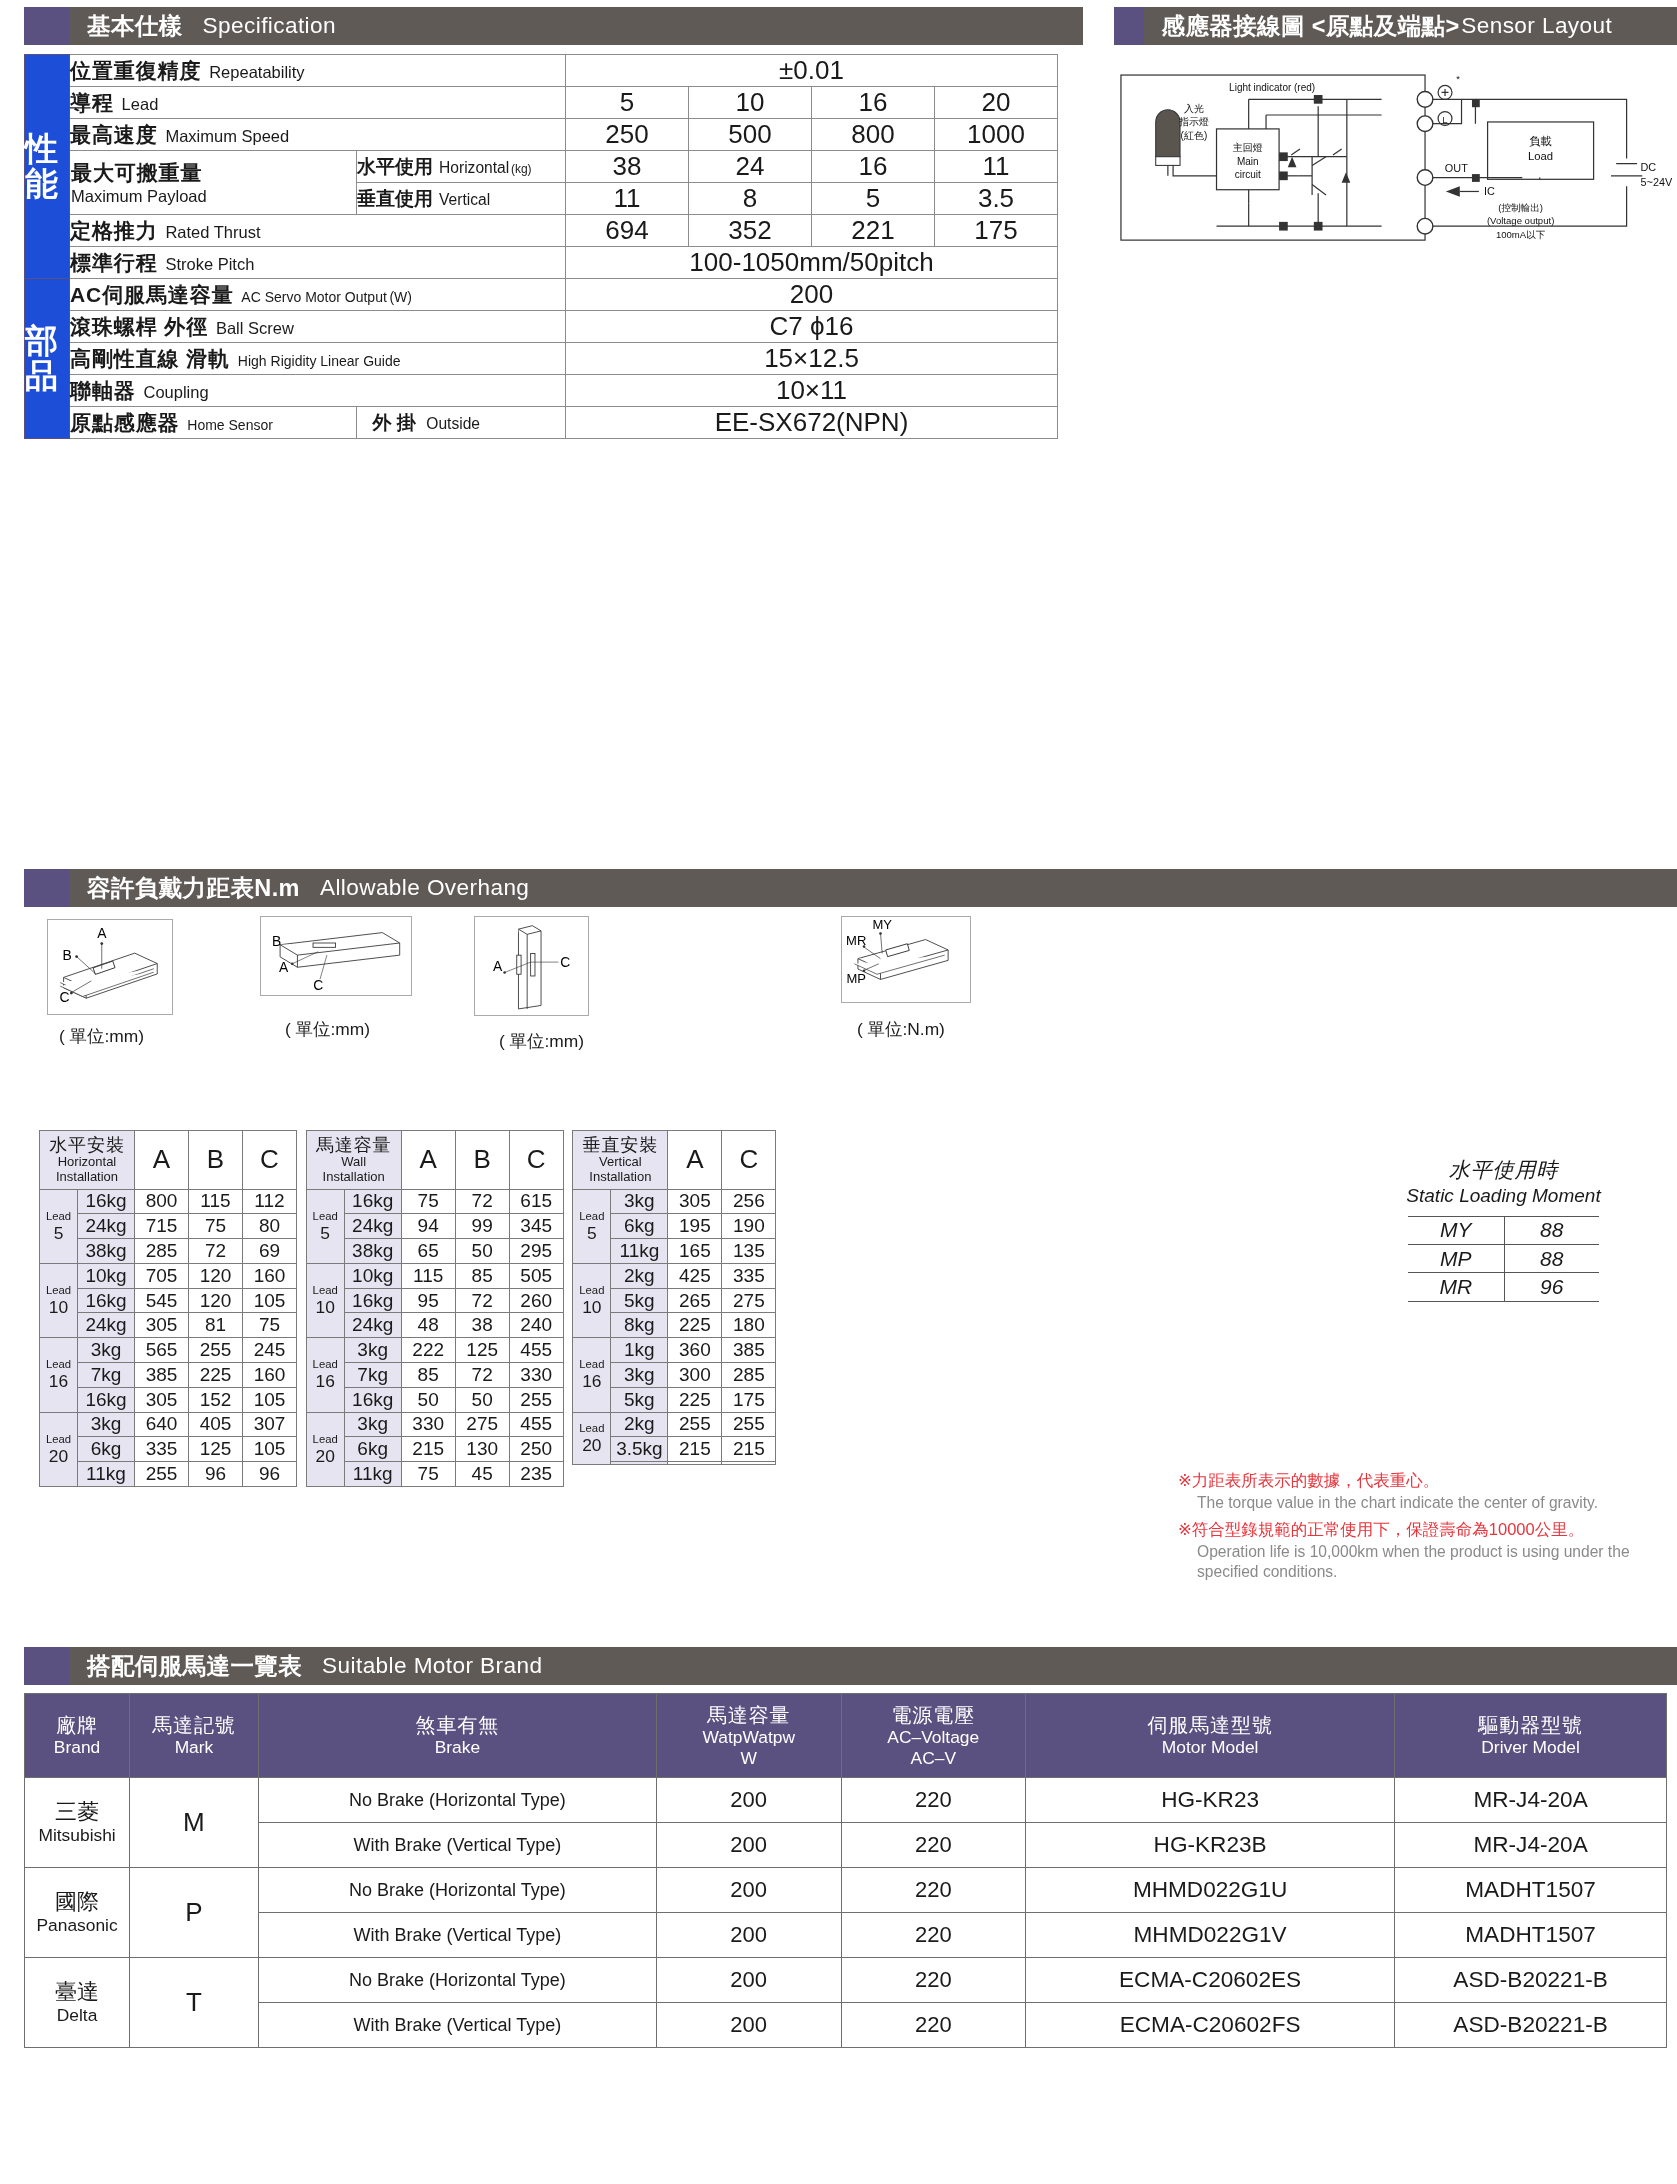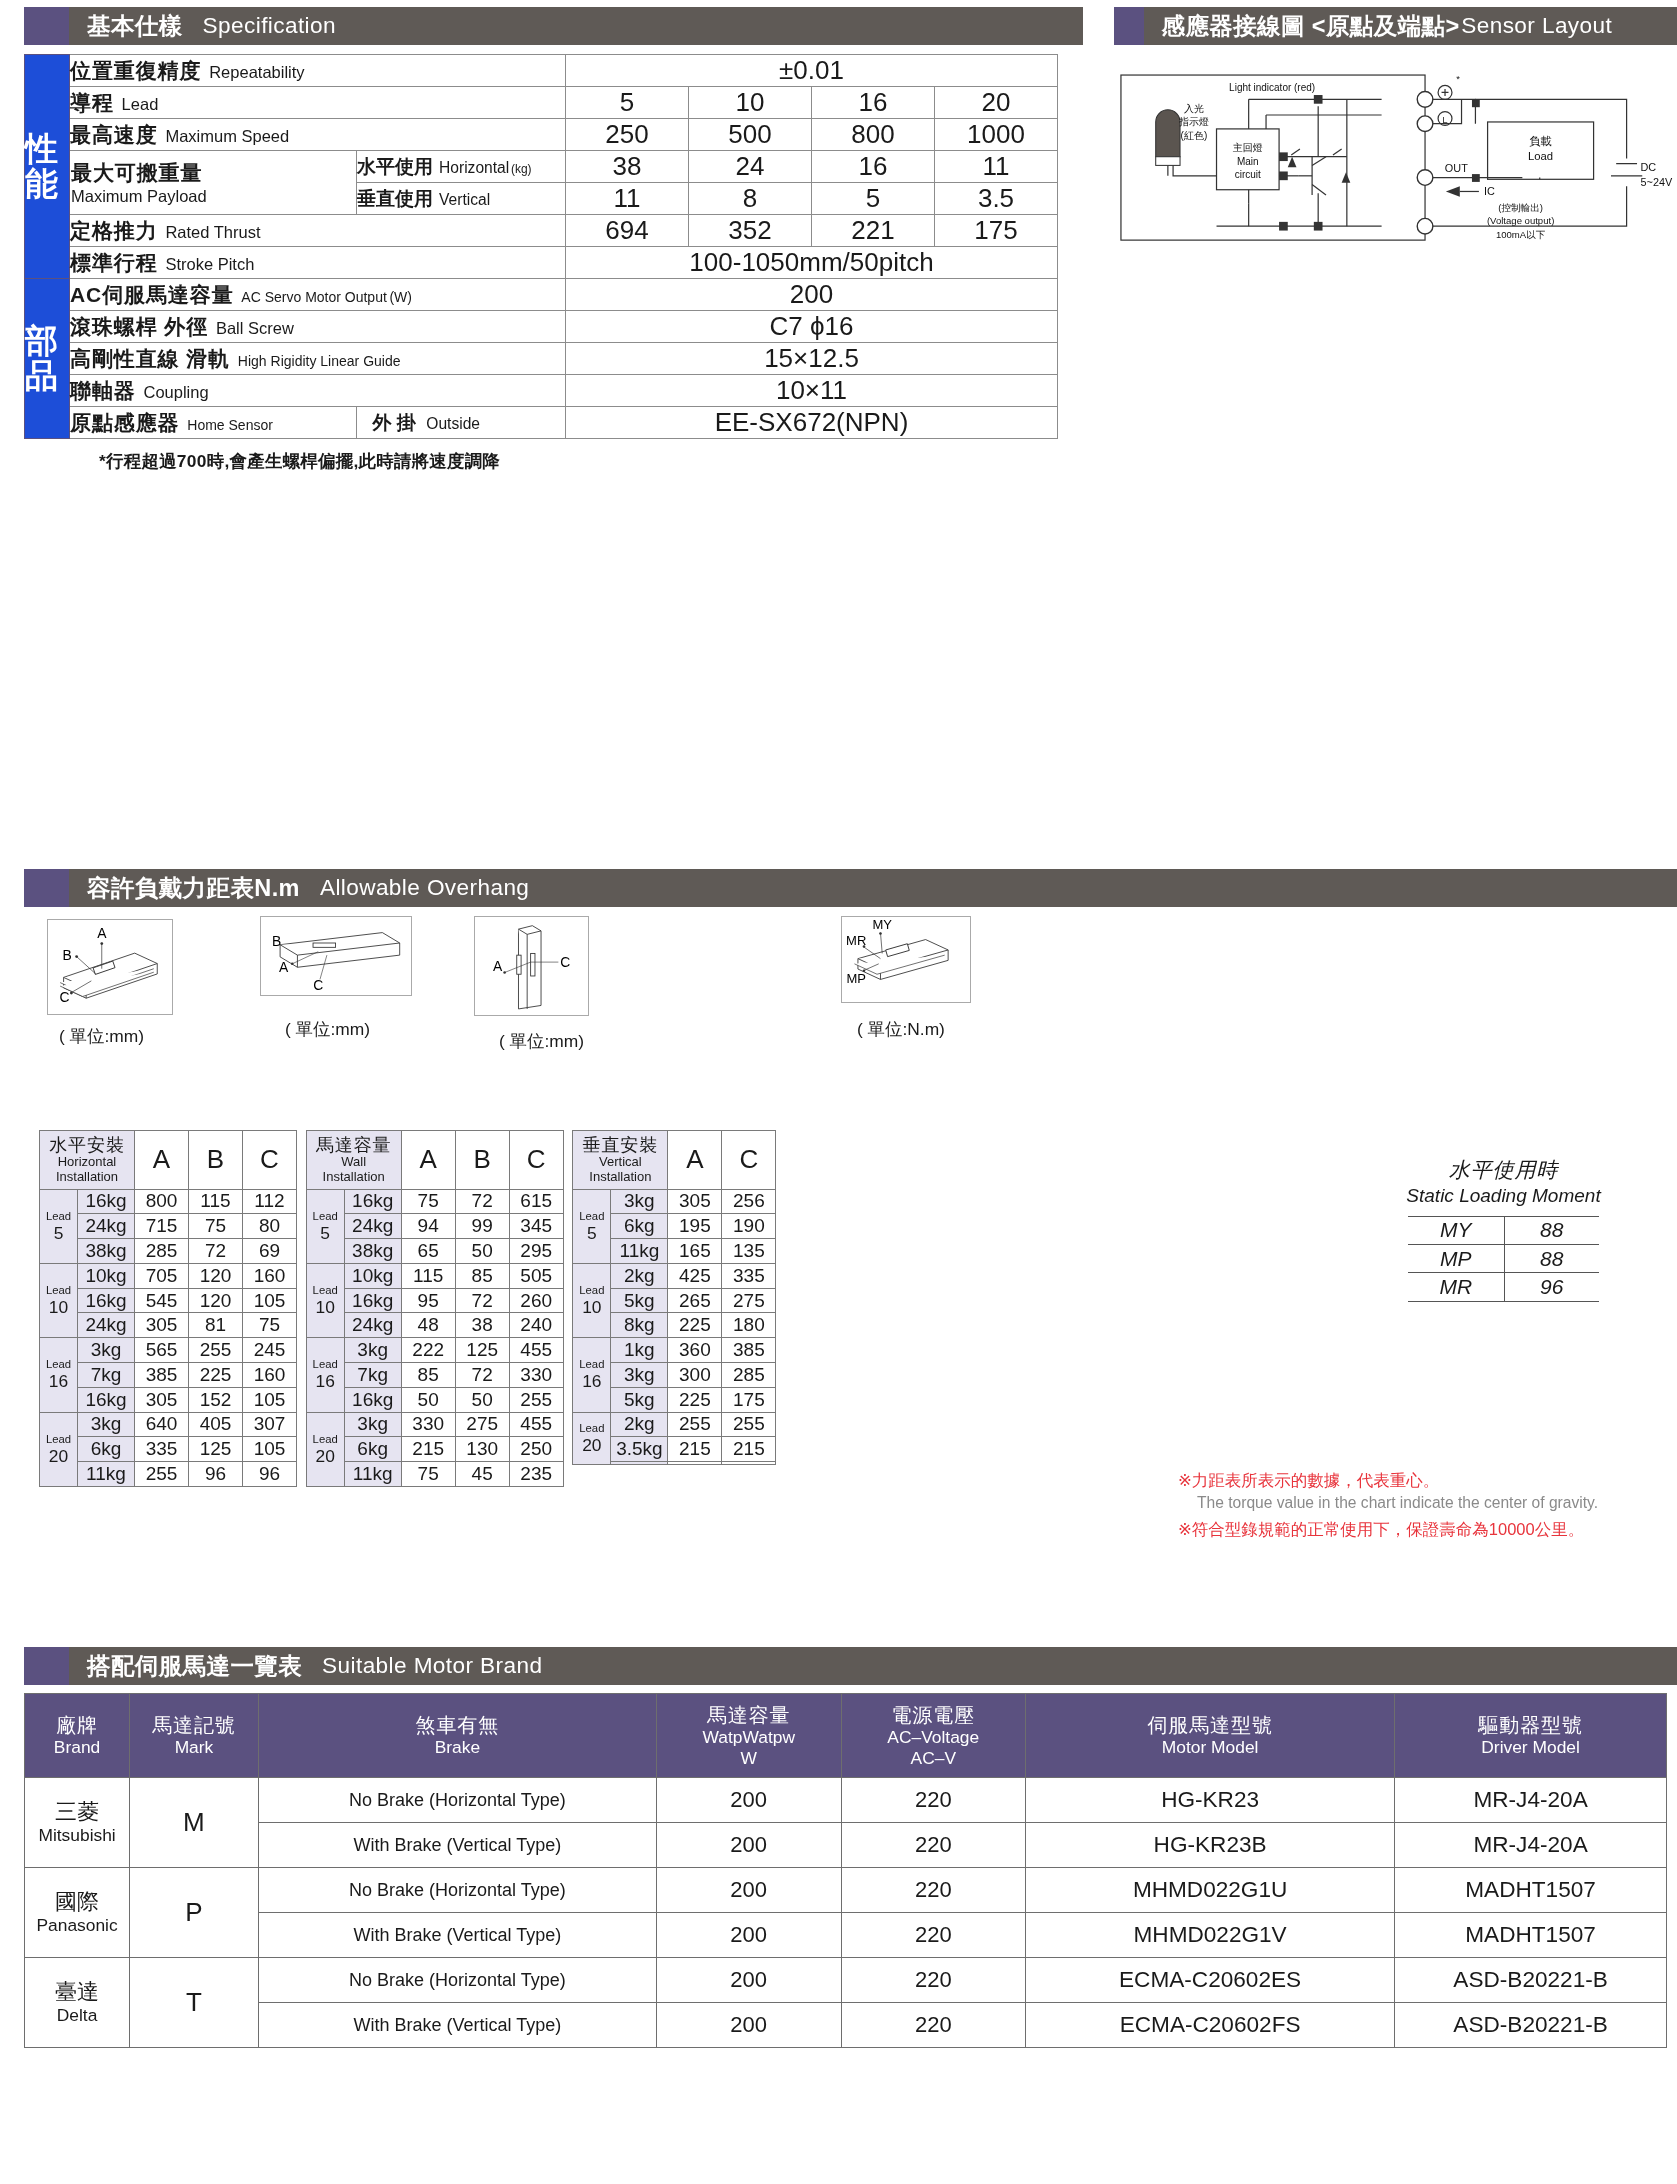--- a/index.html
+++ b/index.html
@@ -244,21 +244,20 @@
         <td class="rowname">
           <span class="cn">原點感應器</span><span class="en sm">Home Sensor</span>
         </td>
         <td class="sub" style="text-align:left;padding-left:15.6px">
           <span class="cn">外 掛</span><span class="en" style="margin-left:10.4px">Outside</span>
         </td>
         <td class="val" colspan="4">EE-SX672(NPN)</td>
       </tr>
     </tbody>
   </table>
-  <div class="note-star">*行程超過700時,會產生螺桿偏擺,此時請將速度調降</div>
 </div>
 
 <div id="sensor-wrap">
 <svg width="563" height="248" viewBox="0 0 648 285">
   <g fill="none" stroke="#333" stroke-width="1.4">
     <rect x="8" y="24" width="350" height="190"></rect>
 
     <path d="M155 52 L155 172"></path>
     <path d="M155 52 L308 52"></path>
     <path d="M175 70 L308 70"></path>
@@ -738,20 +737,21 @@
       <td>96</td>
     </tr>
   </tbody>
     </table>
 </div>
 
 <div id="notes">
   <div class="red">※力距表所表示的數據，代表重心。</div>
   <div class="gray">The torque value in the chart indicate the center of gravity.</div>
   <div class="red">※符合型錄規範的正常使用下，保證壽命為10000公里。</div>
+  <div class="gray">Operation life is 10,000km when the product is using under the specified conditions.</div>
 </div>
 
 <div class="sec-head" id="mt-head">
   <div class="accent"></div>
   <div class="bar">
     <span class="cn">搭配伺服馬達一覽表</span>
     <span class="en">Suitable Motor Brand</span>
   </div>
 </div>
 

